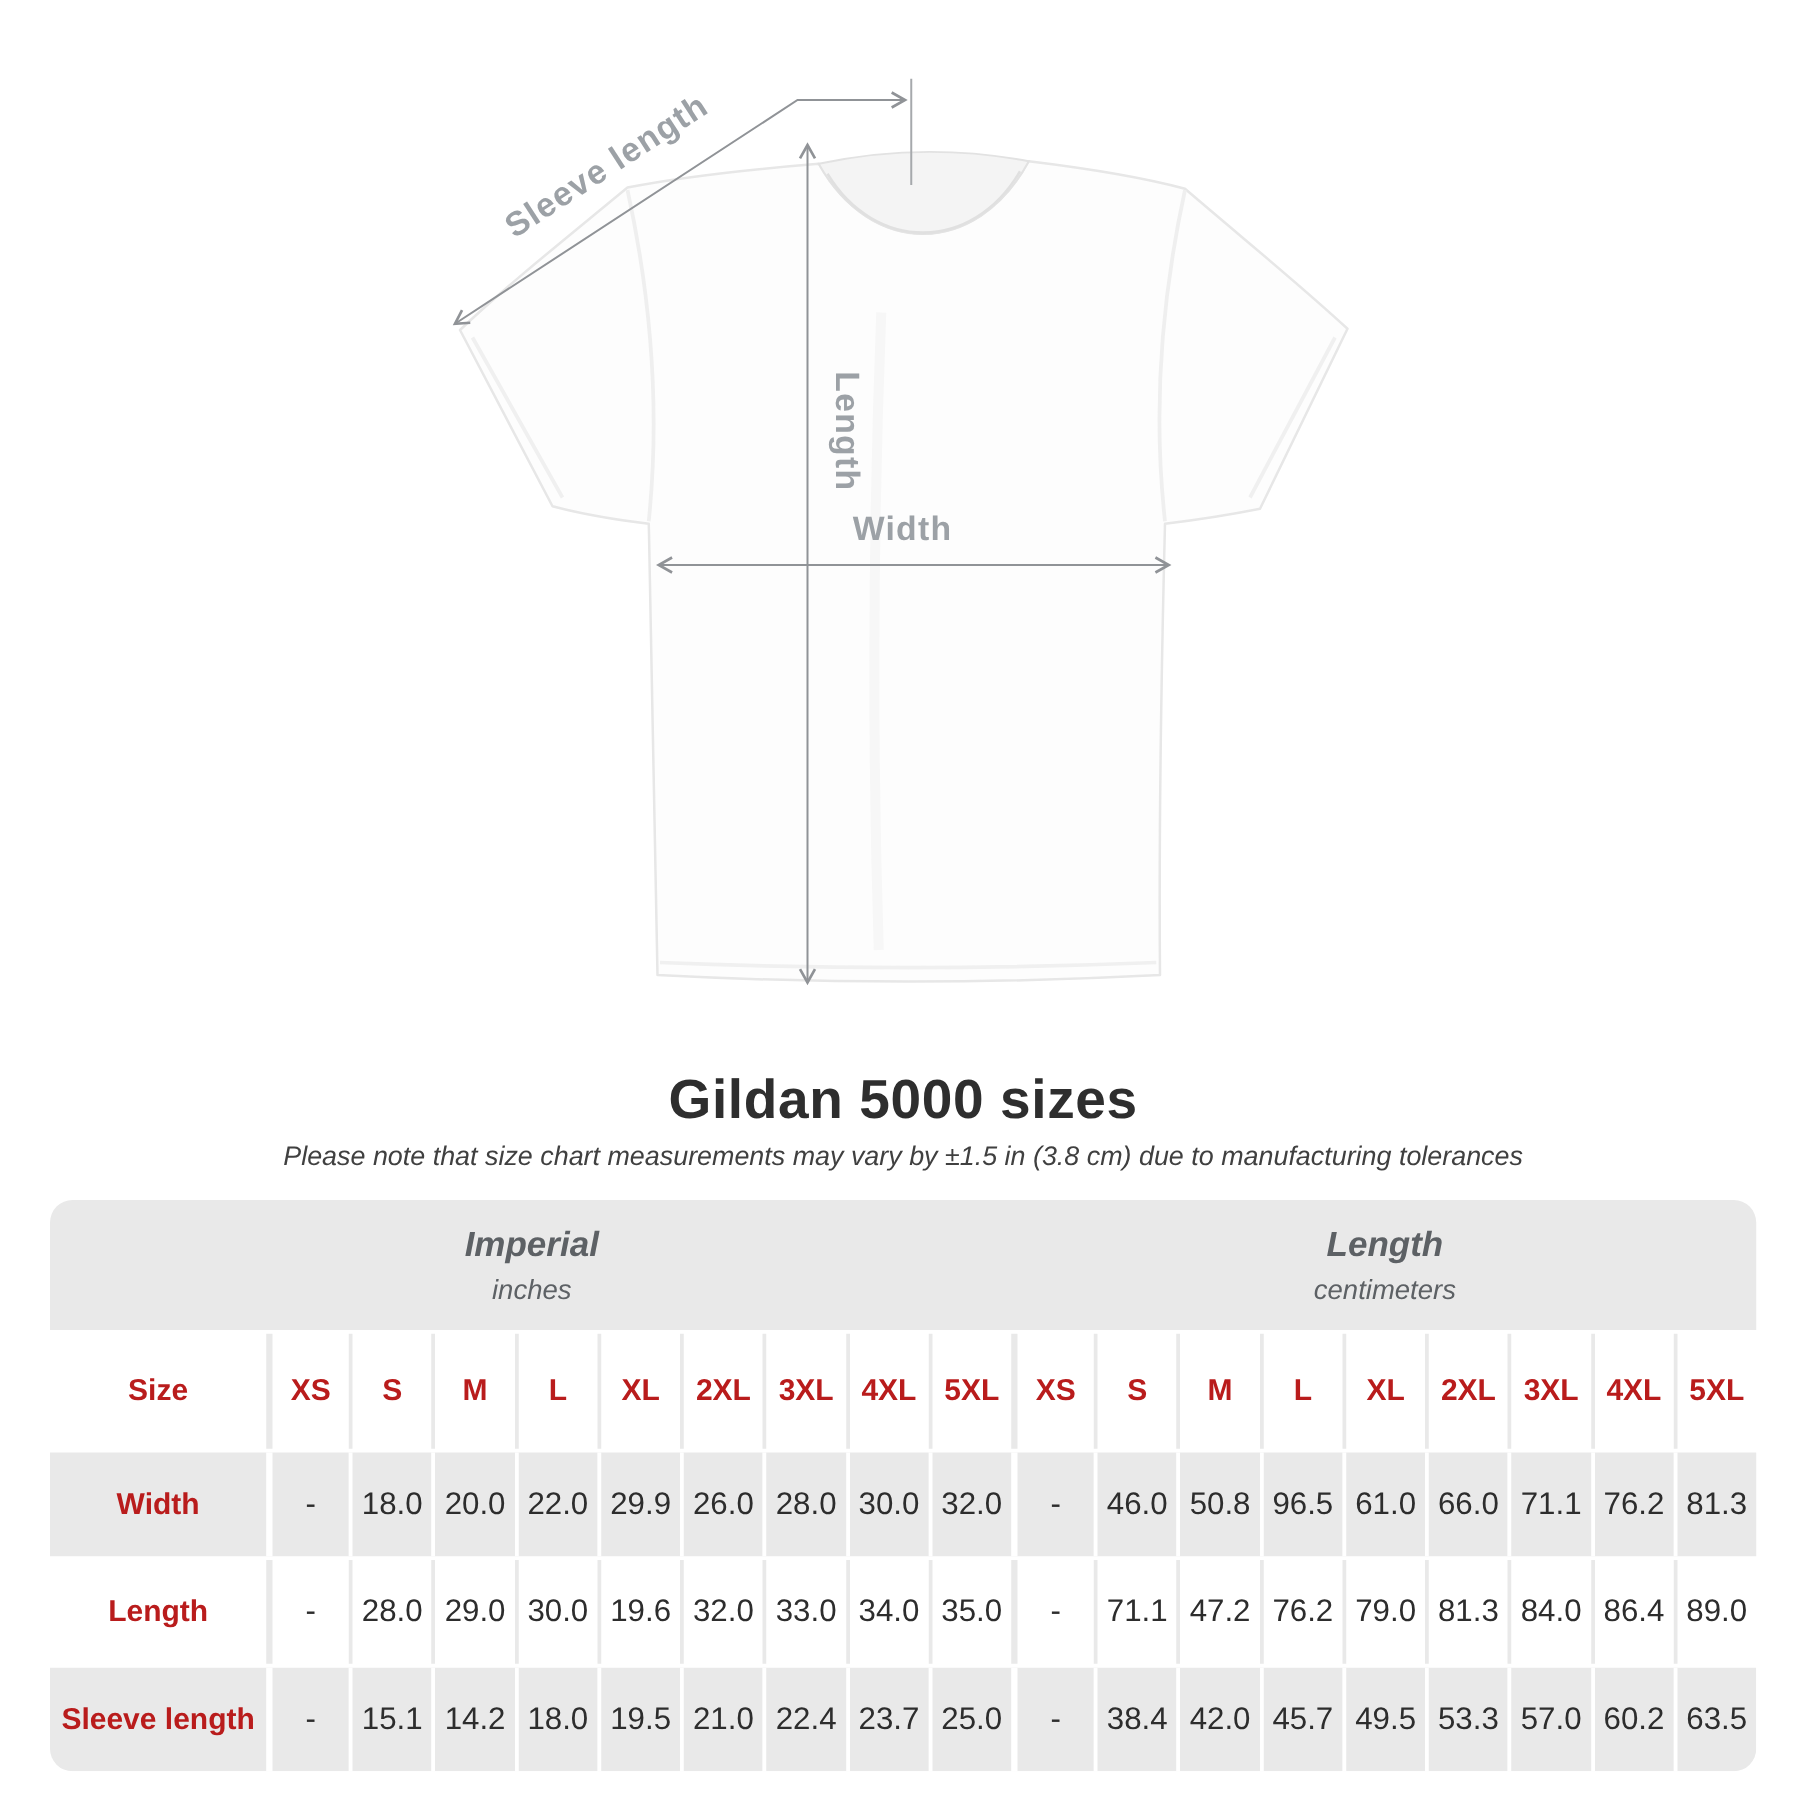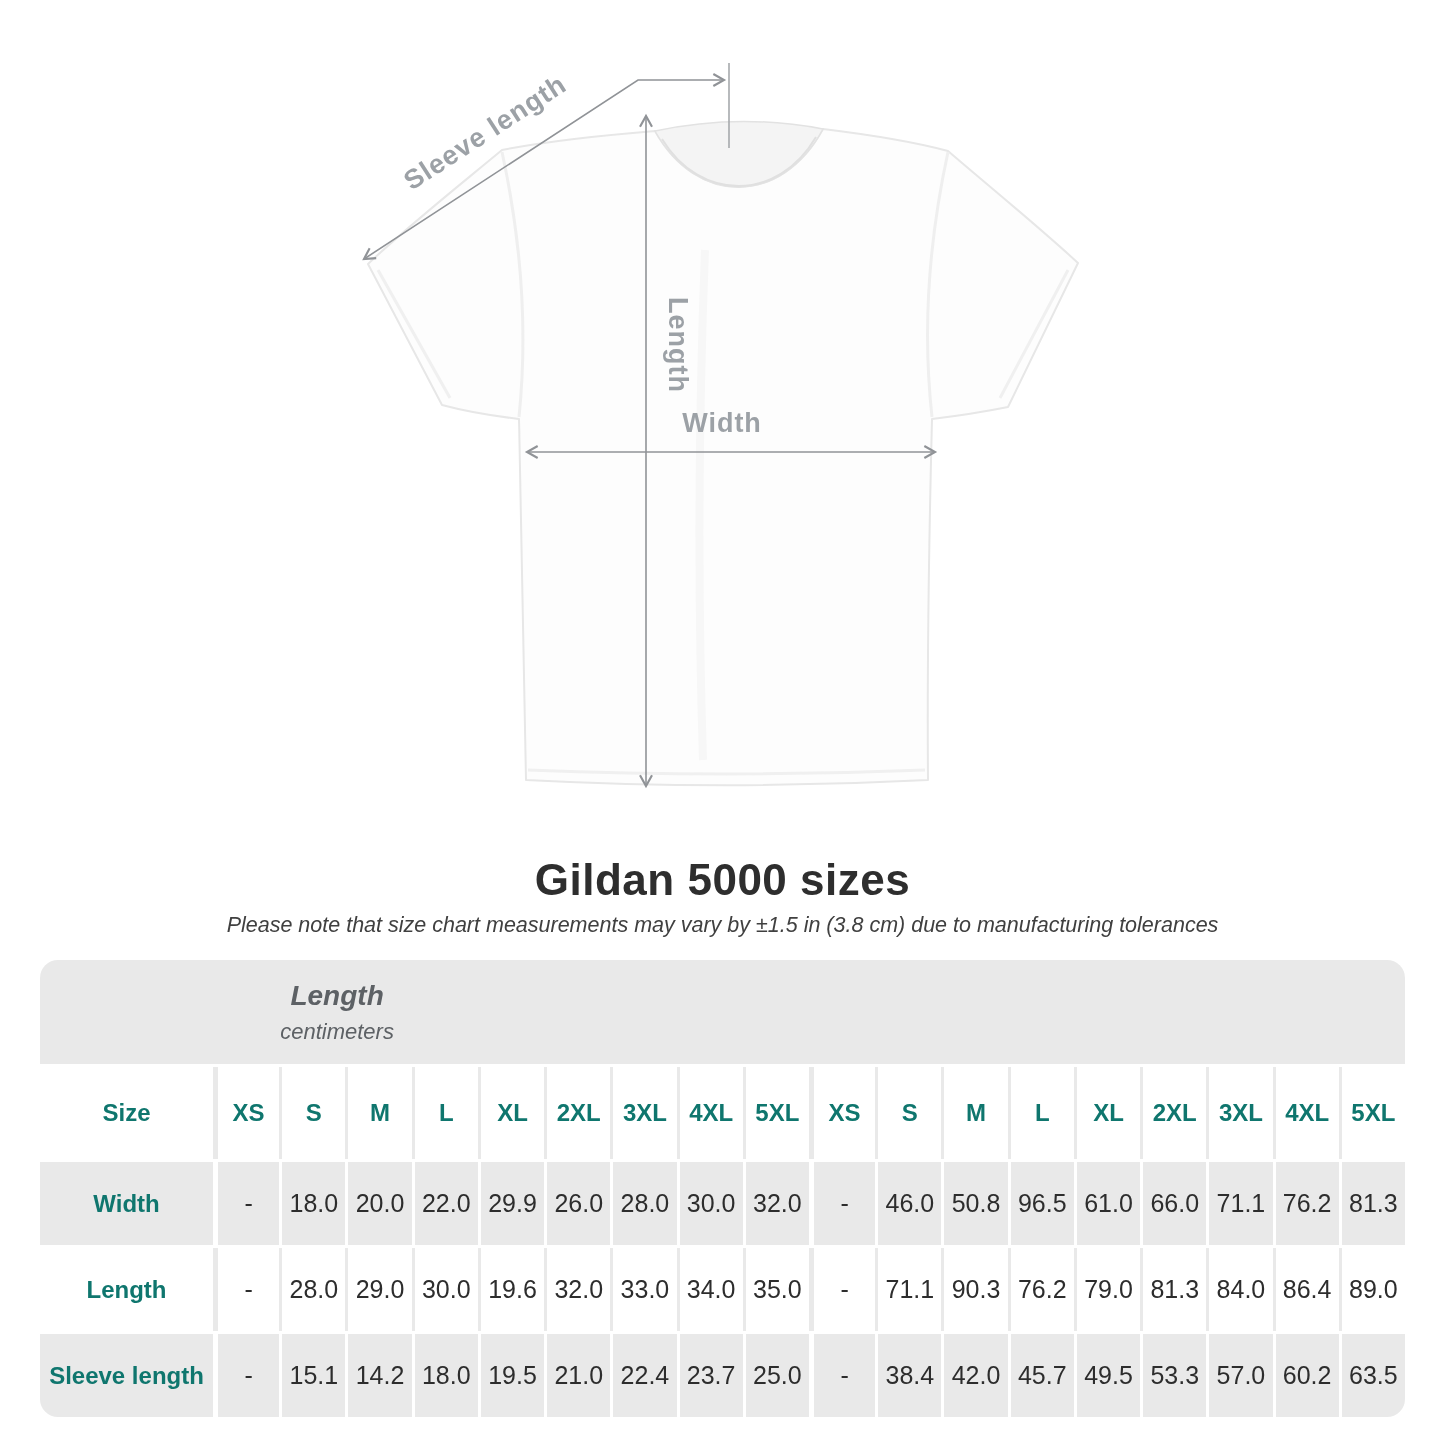--- a/index.html
+++ b/index.html
@@ -37,21 +37,21 @@
   .trow.head{height:92px;}
   .trow.last{border-radius:0 0 18px 18px;overflow:hidden;}
   .cell{
     display:flex;align-items:center;justify-content:center;
     border-left:3px solid transparent;white-space:nowrap;
   }
   .cell:first-child{border-left:none;}
   .cell.sec{border-left-width:5px;}
   .row-white .cell{background:#ffffff;border-left-color:#e9e9e9;}
   .row-gray .cell{background:#e9e9e9;border-left-color:#ffffff;}
-  .cell.lbl,.cell.hd{font-weight:bold;color:#0f766e;font-size:24px;}
+  .cell.lbl,.cell.hd{font-weight:bold;color:#b91c1c;font-size:24px;}
   .cell.num{font-size:25px;color:#2d2d2d;}
 </style>
 </head>
 <body>
 
 <div class="fig">
   <svg width="1445" height="845" viewBox="0 0 1445 845">
     <defs>
       <marker id="arr" viewBox="0 0 12 12" refX="10" refY="6" markerWidth="10" markerHeight="10" orient="auto-start-reverse">
         <path d="M2,1.5 L10,6 L2,10.5" fill="none" stroke="#909397" stroke-width="1.6"></path>
@@ -99,20 +99,24 @@
     <text class="dim-label" text-anchor="middle" transform="translate(669,345) rotate(90)">Length</text>
     <text class="dim-label" text-anchor="middle" transform="translate(722,432)">Width</text>
   </svg>
 </div>
 
 <h1 class="title">Gildan 5000 sizes</h1>
 <p class="subtitle">Please note that size chart measurements may vary by ±1.5 in (3.8 cm) due to manufacturing tolerances</p>
 
 <div class="sizetable">
   <div class="band">
+    <div class="band-sec imp">
+      <div class="band-title">Imperial</div>
+      <div class="band-sub">inches</div>
+    </div>
     <div class="band-sec met">
       <div class="band-title">Length</div>
       <div class="band-sub">centimeters</div>
     </div>
   </div>
   <div id="grid-rows">
       <div class="trow row-white head">
         <div class="cell lbl">Size</div>
         <div class="cell hd sec">XS</div>
         <div class="cell hd">S</div>
@@ -160,21 +164,21 @@
         <div class="cell num">28.0</div>
         <div class="cell num">29.0</div>
         <div class="cell num">30.0</div>
         <div class="cell num">19.6</div>
         <div class="cell num">32.0</div>
         <div class="cell num">33.0</div>
         <div class="cell num">34.0</div>
         <div class="cell num">35.0</div>
         <div class="cell num sec">-</div>
         <div class="cell num">71.1</div>
-        <div class="cell num">90.3</div>
+        <div class="cell num">47.2</div>
         <div class="cell num">76.2</div>
         <div class="cell num">79.0</div>
         <div class="cell num">81.3</div>
         <div class="cell num">84.0</div>
         <div class="cell num">86.4</div>
         <div class="cell num">89.0</div>
       </div>
       <div class="trow row-gray last">
         <div class="cell lbl">Sleeve length</div>
         <div class="cell num sec">-</div>

